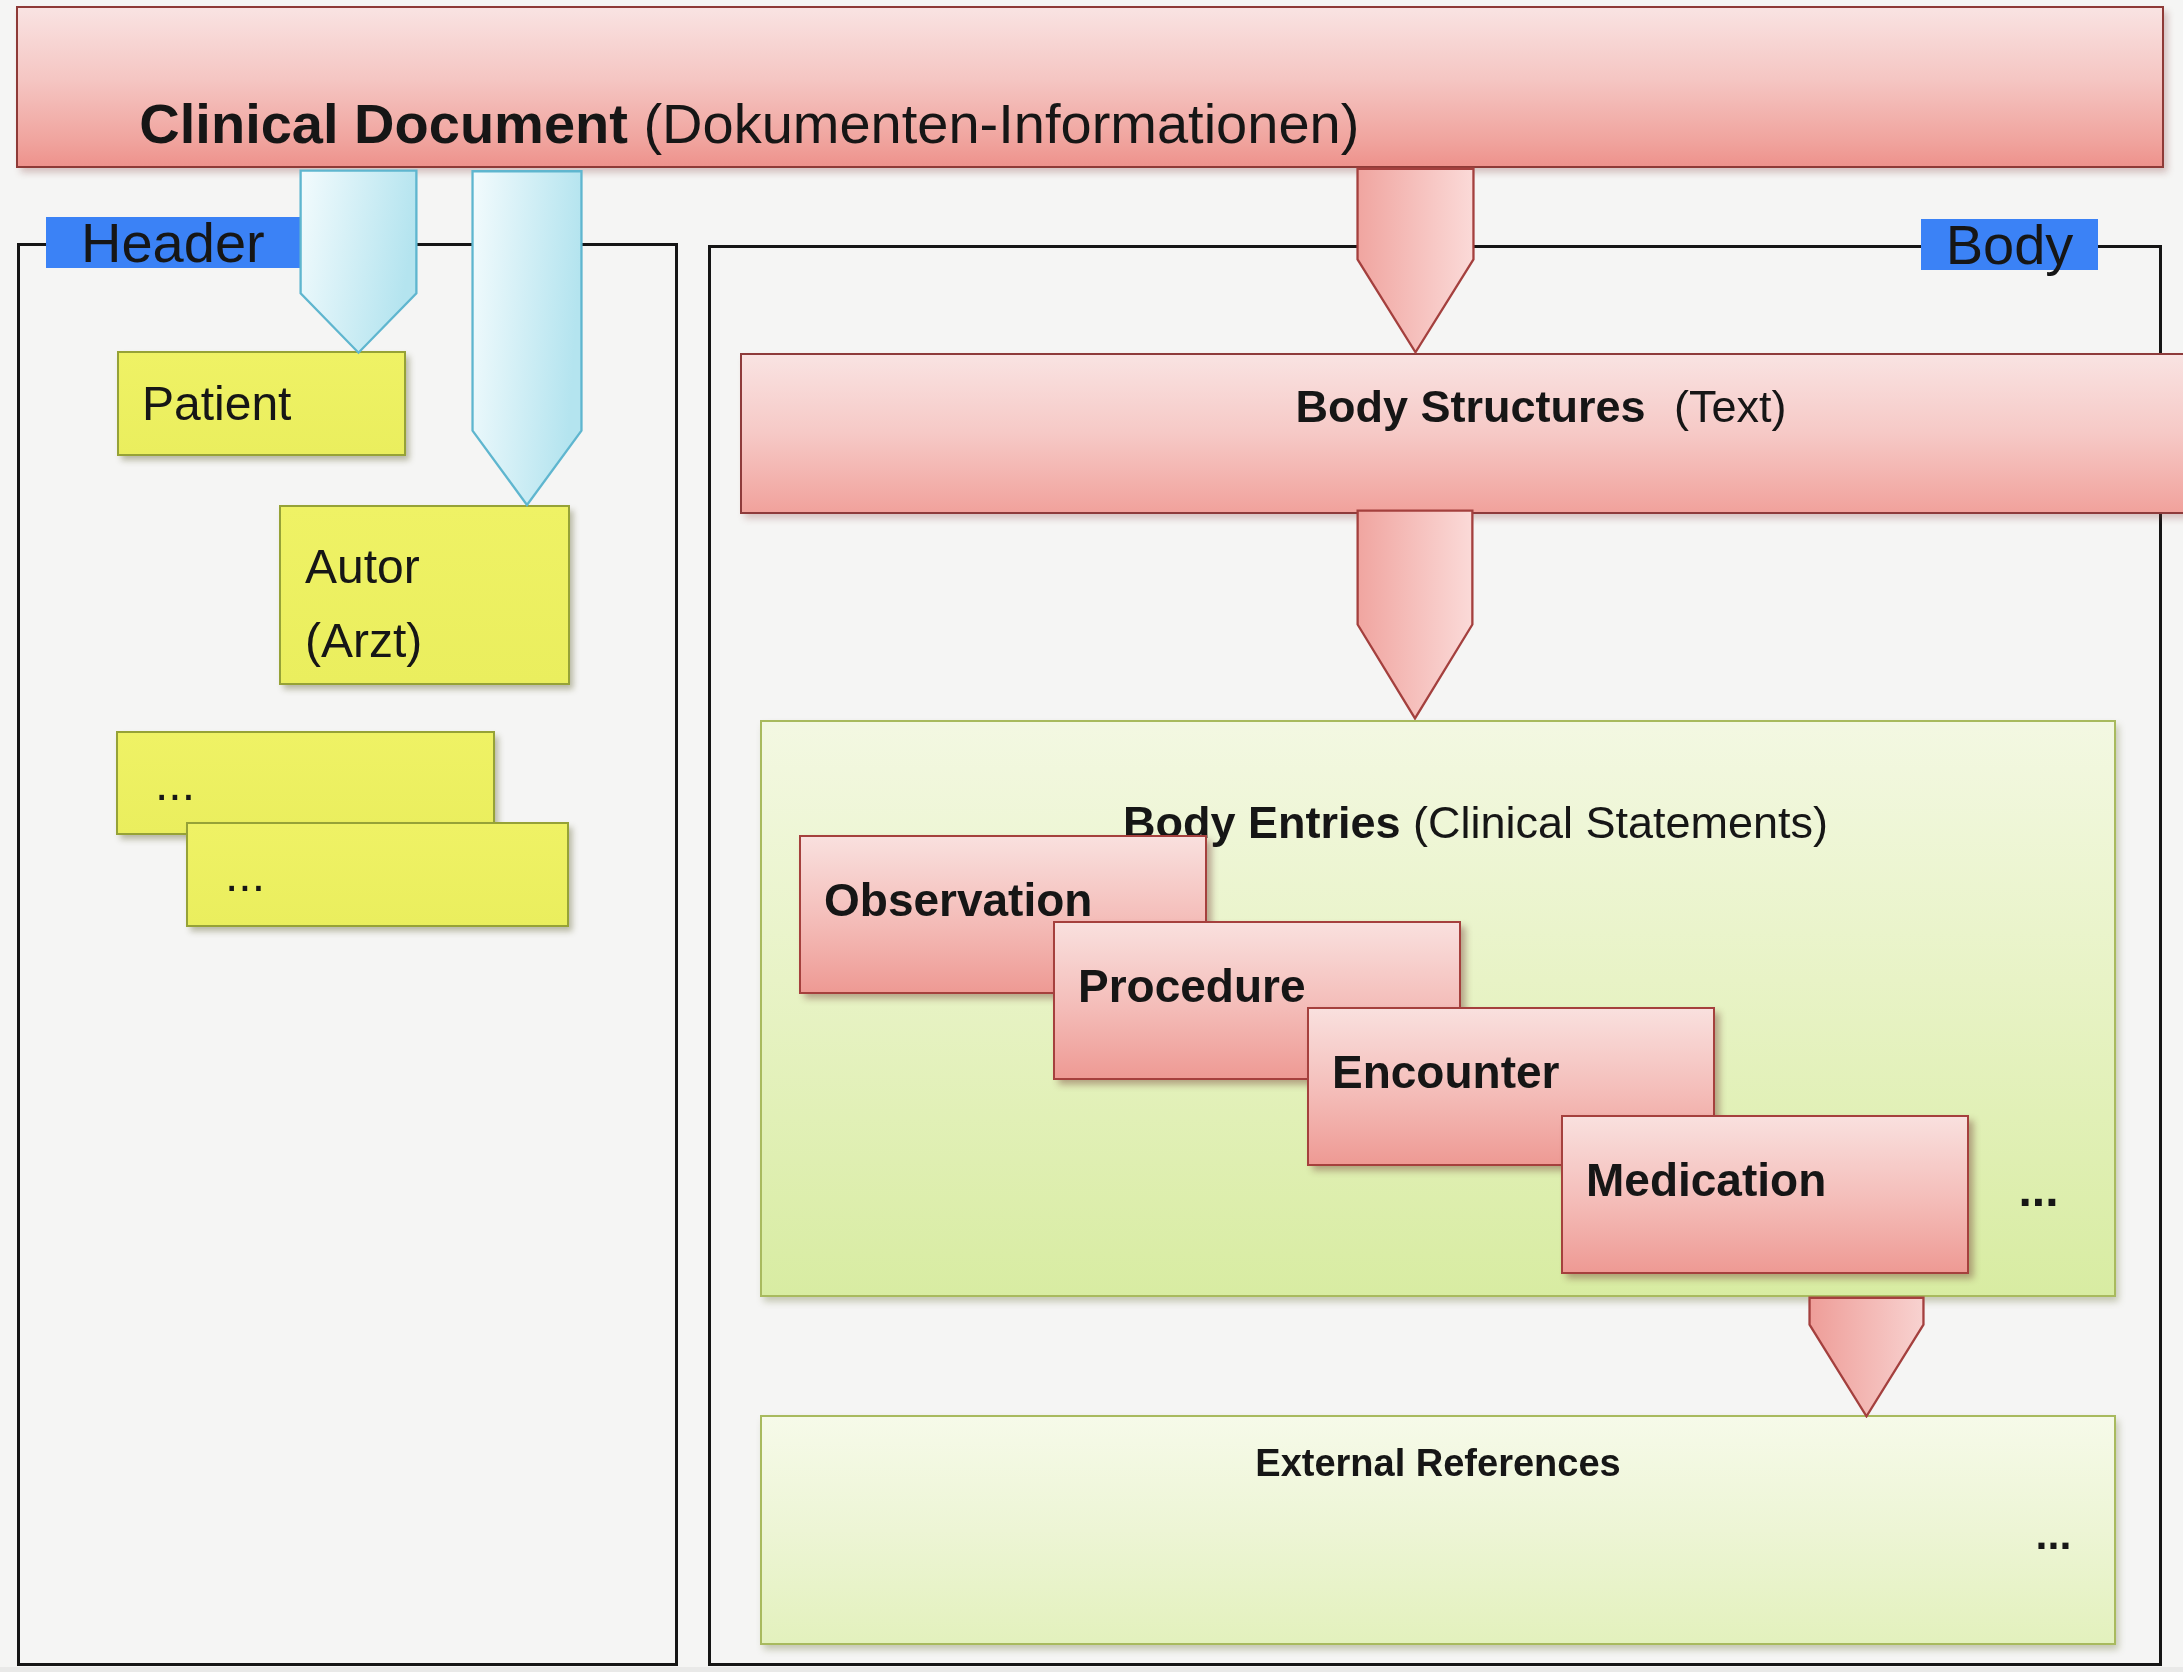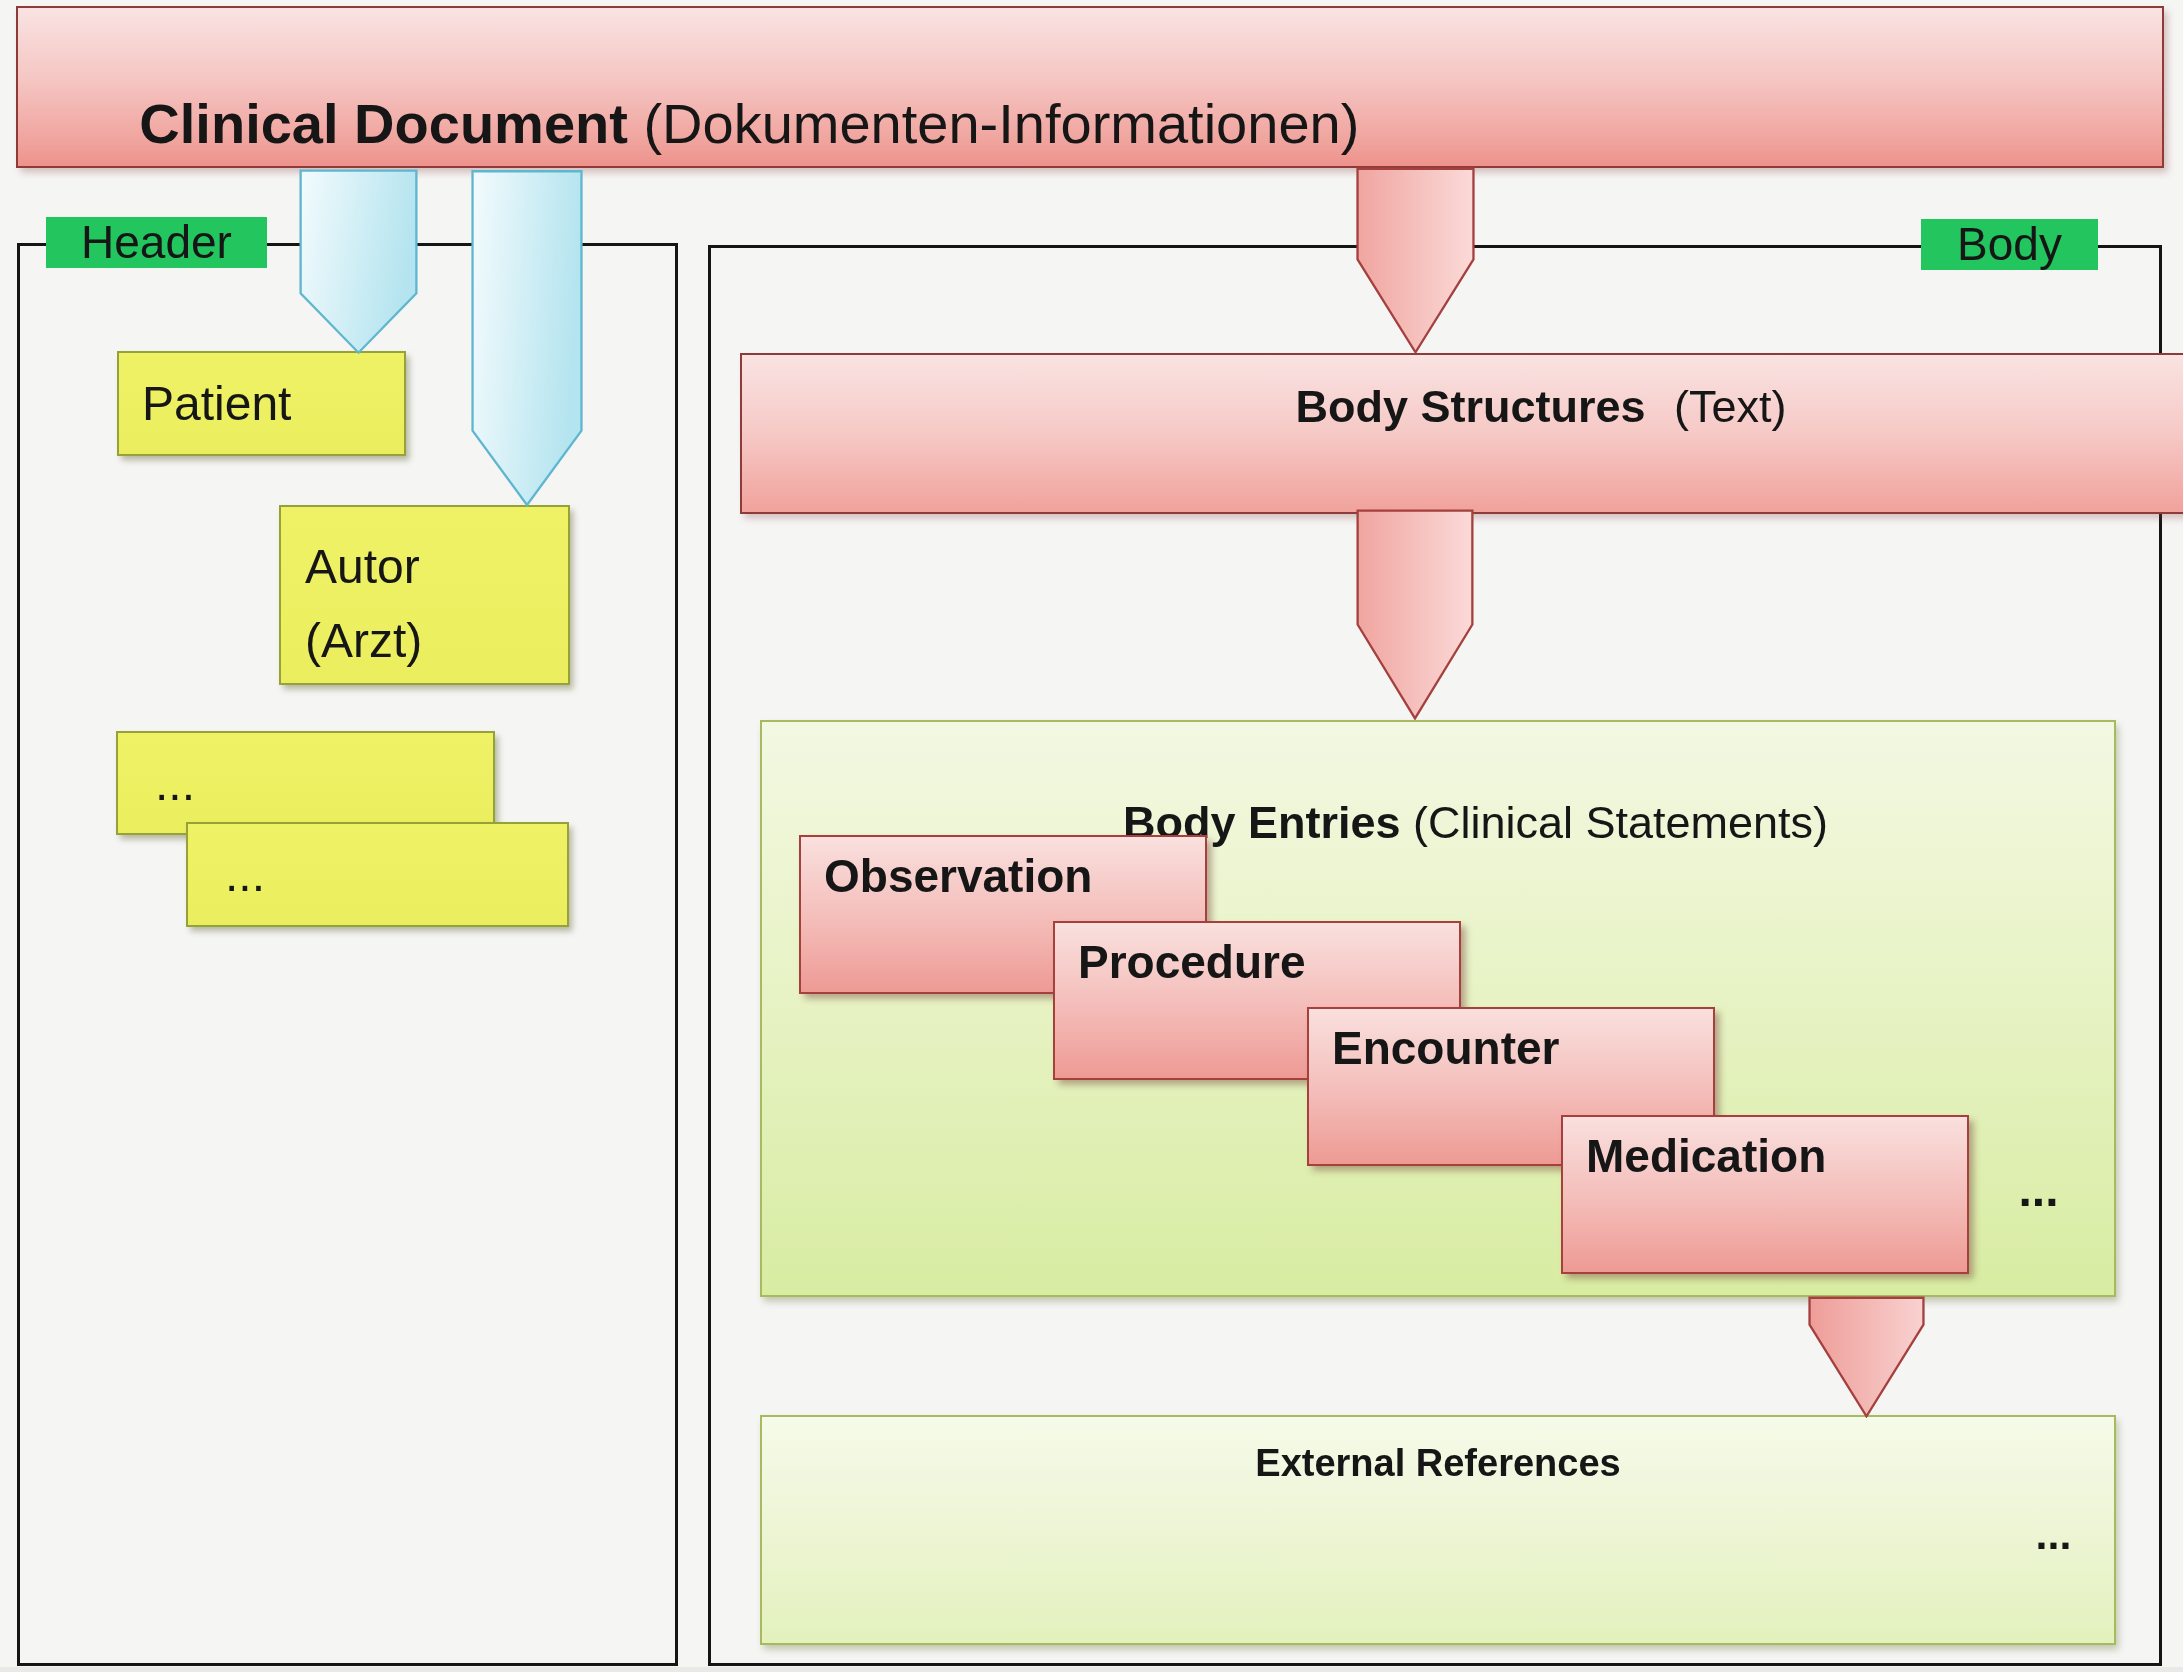--- a/index.html
+++ b/index.html
@@ -11,22 +11,22 @@
           border:2.3px solid #8e3a37;
           background:linear-gradient(180deg,#f9e3e2 0%,#f5c6c3 45%,#f0a39d 85%,#ee928c 100%);
           box-shadow:3.8px 5.4px 7px rgba(141,74,71,0.32);}
   .banner-text{position:absolute;left:28px;top:18px;font-size:56px;white-space:pre;}
   .bold{font-weight:bold;}
 
   
   .frame{position:absolute;box-sizing:border-box;border:3.1px solid #151515;background:transparent;}
   #header-frame{left:17px;top:243px;width:661px;height:1423px;}
   #body-frame{left:708px;top:245px;width:1454px;height:1421px;}
-  .frame-label{position:absolute;height:51px;line-height:51px;font-size:46px;
-               background:#22c55e;padding:0 35px;white-space:pre;z-index:3;}
+  .frame-label{position:absolute;height:51px;line-height:51px;font-size:56px;
+               background:#3b82f6;padding:0 35px;white-space:pre;z-index:3;}
   #header-label{left:46px;top:217px;}
   #body-label{left:1921px;top:219px;width:177px;text-align:center;padding:0;}
 
   
   .ybox{position:absolute;box-sizing:border-box;background:linear-gradient(180deg,#eff265 0%,#eaee5e 100%);
         border:2.3px solid #96a237;box-shadow:3.8px 5.4px 6.2px rgba(90,90,40,0.40);
         display:flex;align-items:center;font-size:48px;font-weight:normal;z-index:2;}
   #patient-box{left:117px;top:351px;width:289px;height:105px;padding-left:23px;}
   #autor-box{left:279px;top:505px;width:291px;height:180px;padding-left:24px;align-items:center;padding-top:17px;}
   #autor-box .two-line{line-height:74px;}
@@ -48,21 +48,21 @@
         background:linear-gradient(180deg,#f6fae9 0%,#edf5d5 50%,#e3f1bd 100%);}
   .gbox-title{position:absolute;left:0;width:100%;text-align:center;white-space:pre;}
   #body-entries .gbox-title{top:23px;font-size:45px;}
   #external-refs .gbox-title{top:25px;font-size:38px;font-weight:bold;}
 
   
   .rbox{position:absolute;box-sizing:border-box;border:2.3px solid #a5403d;
         background:linear-gradient(180deg,#f9e0de 0%,#f4bcb8 55%,#ee9a94 100%);
         box-shadow:4.6px 5.4px 7px rgba(100,40,40,0.40);
         font-size:46px;font-weight:bold;}
-  .entry{width:408px;height:159px;padding-top:12px;padding-left:23px;}
+  .entry{width:408px;height:159px;padding-top:36px;padding-left:23px;}
   #entry-0{left:799px;top:835px;z-index:3;}
   #entry-1{left:1053px;top:921px;z-index:4;}
   #entry-2{left:1307px;top:1007px;z-index:5;}
   #entry-3{left:1561px;top:1093px;z-index:6;margin-top:22px;}
   .more-dots{position:absolute;font-weight:bold;text-align:center;z-index:6;}
   #entries-more{left:2000px;top:1159px;width:77px;height:62px;font-size:48px;line-height:62px;}
 
   
   .extbox{height:86px;border-width:3.1px;display:flex;align-items:center;justify-content:center;
           font-size:32px;box-shadow:3.8px 4.6px 5.4px rgba(100,40,40,0.38);}

